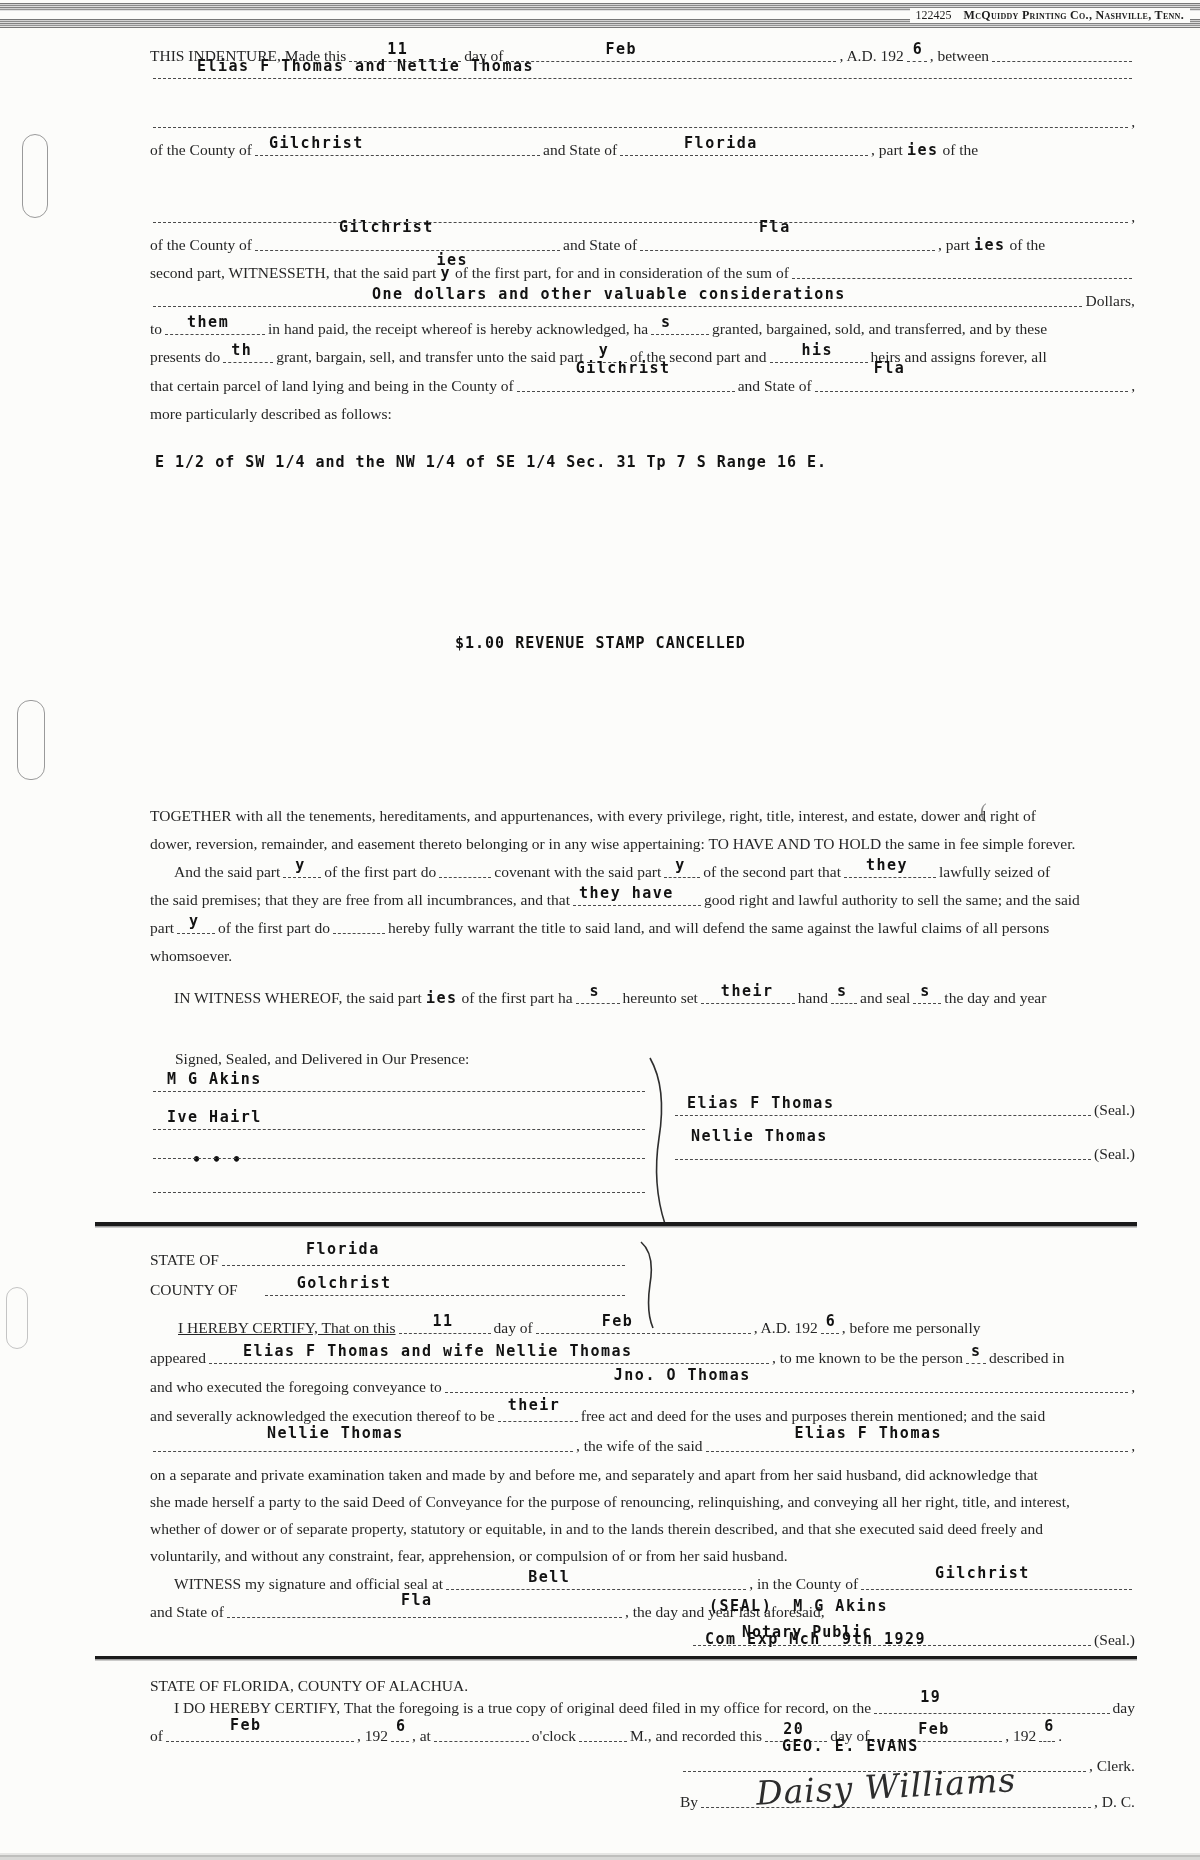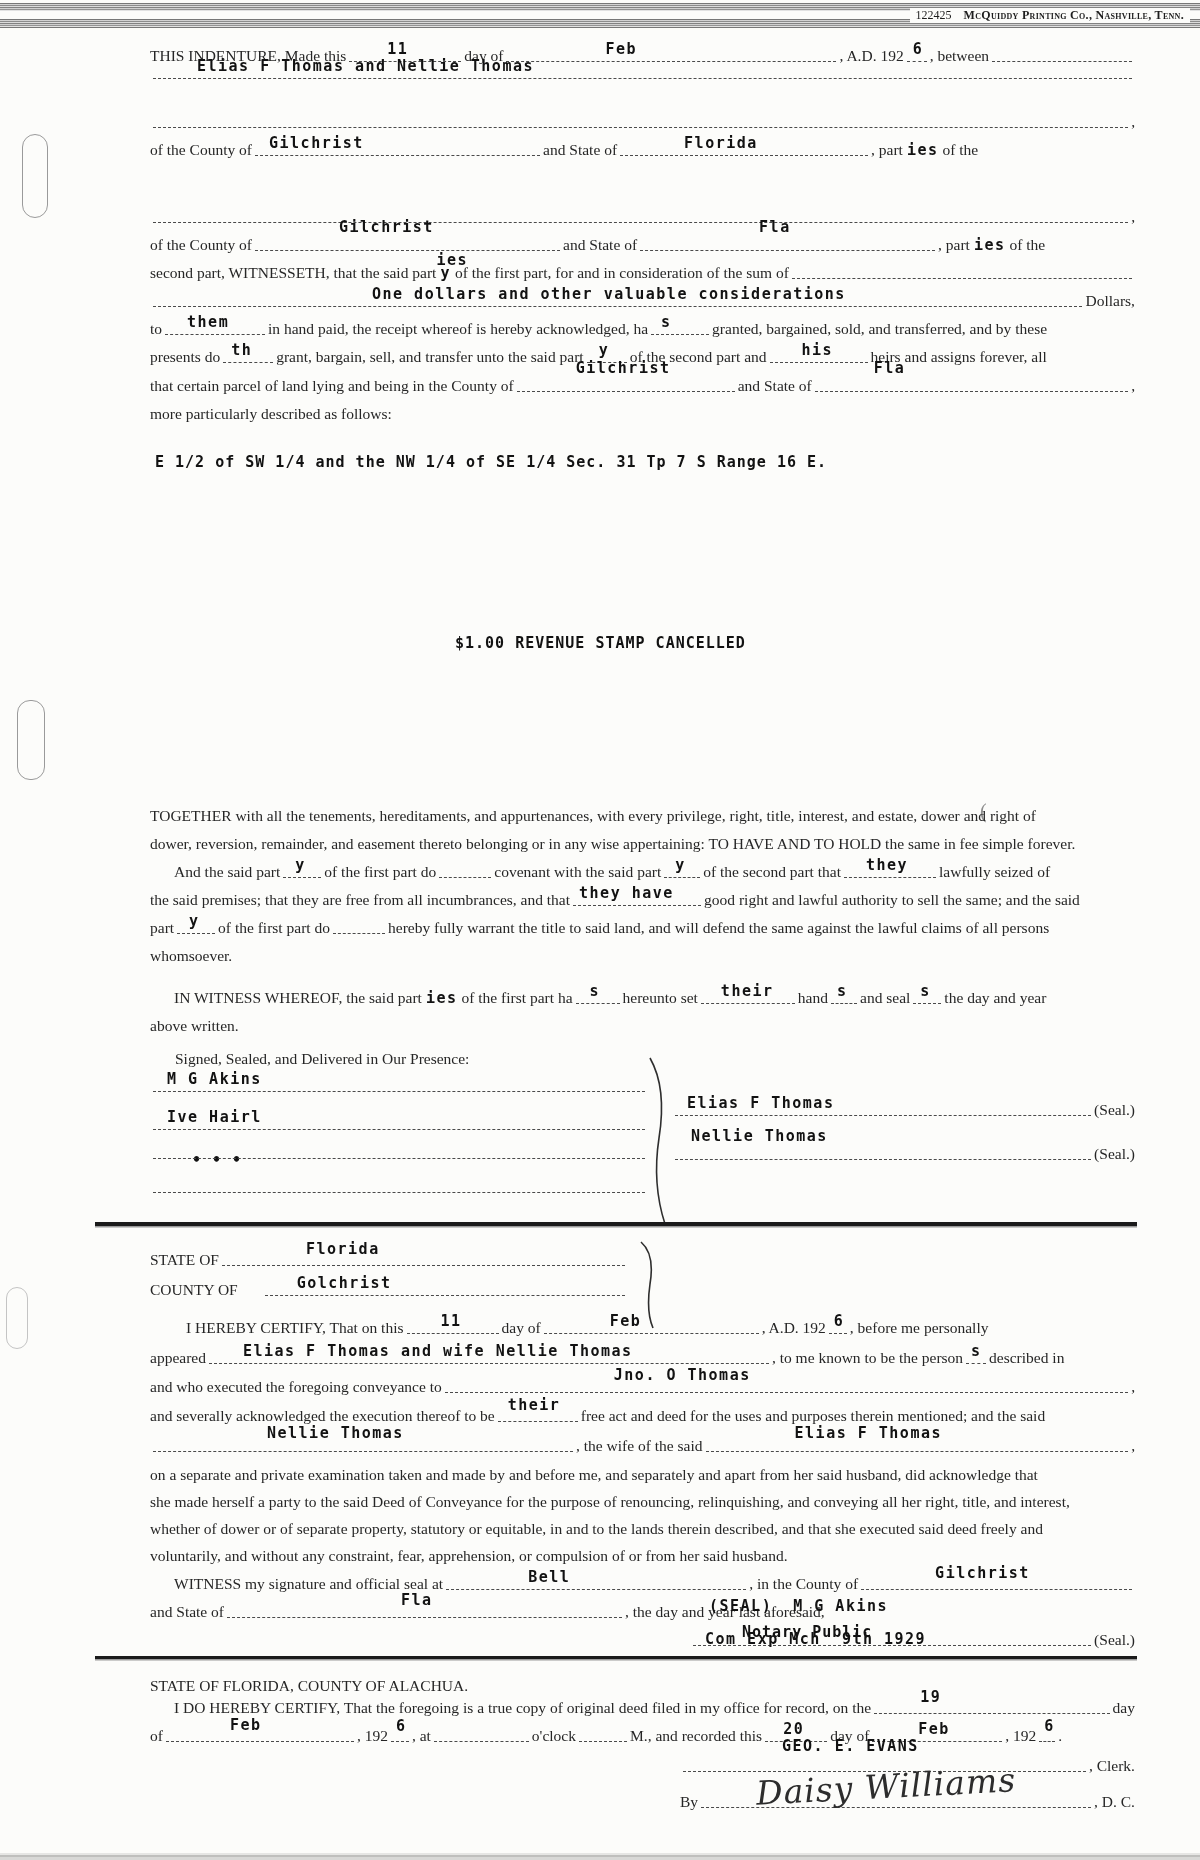--- a/index.html
+++ b/index.html
@@ -184,21 +184,20 @@
     <span class="p">of the first part ha</span>
     <span class="b" style="flex:0 0 44px;"><span class="t r" style="left:10px;">s</span></span>
     <span class="p">hereunto set</span>
     <span class="b" style="flex:0 0 94px;"><span class="t r" style="left:16px;">their</span></span>
     <span class="p">hand</span>
     <span class="b" style="flex:0 0 26px;"><span class="t r" style="left:2px;">s</span></span>
     <span class="p">and seal</span>
     <span class="b" style="flex:0 0 28px;"><span class="t r" style="left:3px;">s</span></span>
     <span class="p">the day and year</span>
   </div>
-  <div class="ln" style="top:1016px;"><span class="p">above written.</span></div>
 
   <div class="ln" style="top:1049px;left:175px;"><span class="p">Signed, Sealed, and Delivered in Our Presence:</span></div>
 
   <div class="ln" style="top:1091px;width:498px;">
     <span class="b fx"><span class="t r" style="left:10px;">M G Akins</span></span>
   </div>
   <div class="ln" style="top:1129px;width:498px;">
     <span class="b fx"><span class="t r" style="left:10px;">Ive Hairl</span></span>
   </div>
   <div class="ln" style="top:1150px;left:192px;"><span class="t2">• • •</span></div>
@@ -226,21 +225,21 @@
   </div>
   <div class="ln" style="top:1280px;width:478px;gap:24px;">
     <span class="p">COUNTY OF</span>
     <span class="b fx"><span class="t r" style="left:28px;">Golchrist</span></span>
   </div>
   <svg class="brace" style="left:636px;top:1240px;" width="22" height="90">
     <path d="M5,2 Q19,14 14,44 Q10,72 17,88" fill="none" stroke="#2e2e2e" stroke-width="1.6"></path>
   </svg>
 
   <div class="ln" style="top:1318px;">
-    <span class="p" style="margin-left:36px;">I HEREBY CERTIFY, That on this</span>
+    <span class="p" style="margin-left:28px;text-decoration:underline;">I HEREBY CERTIFY, That on this</span>
     <span class="b" style="flex:0 0 92px;"><span class="t r" style="left:30px;">11</span></span>
     <span class="p">day of</span>
     <span class="b" style="flex:0 0 215px;"><span class="t r" style="left:62px;">Feb</span></span>
     <span class="p">, A.D. 192</span>
     <span class="b" style="flex:0 0 18px;"><span class="t r" style="left:1px;">6</span></span>
     <span class="p">, before me personally</span>
   </div>
 
   <div class="ln" style="top:1348px;">
     <span class="p">appeared</span>

